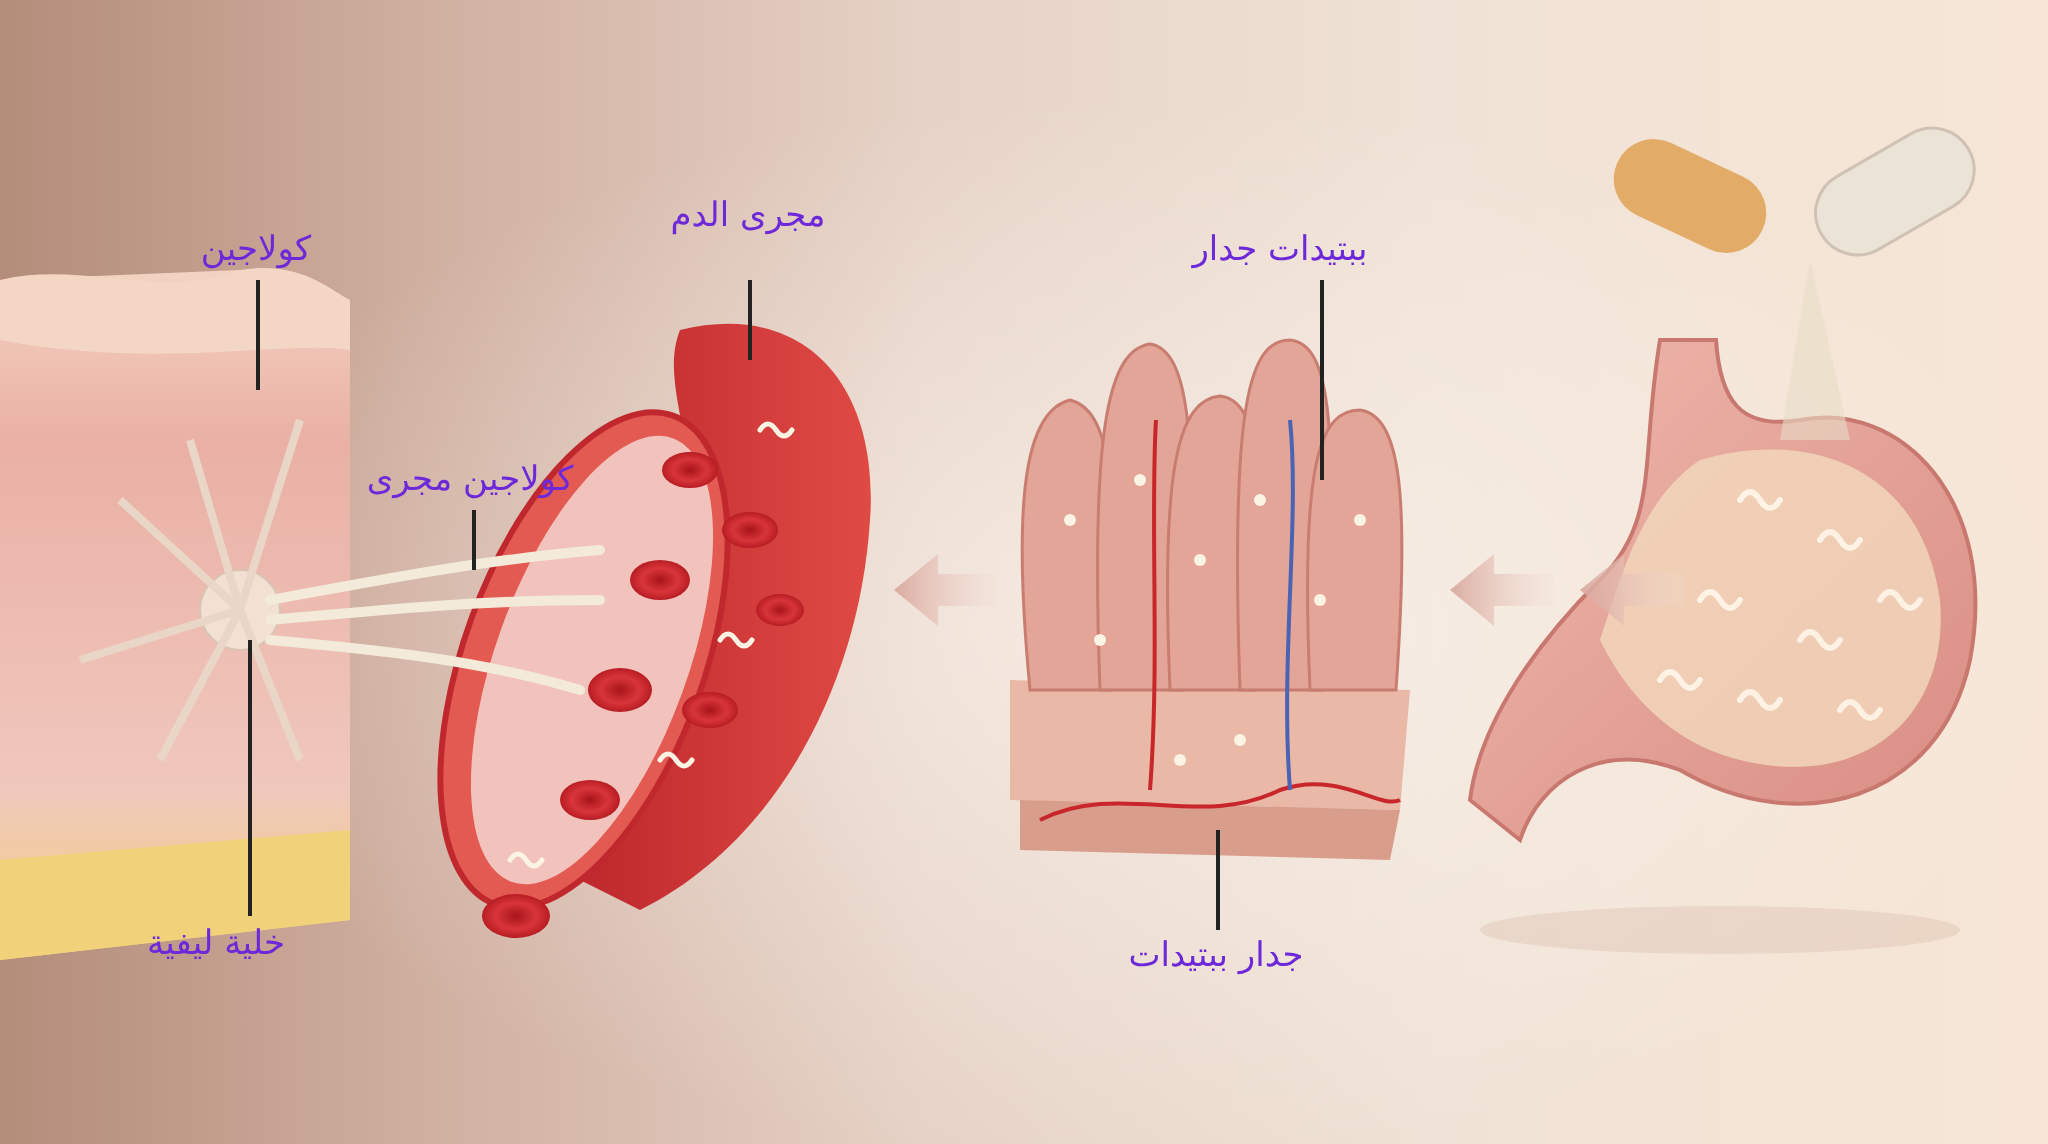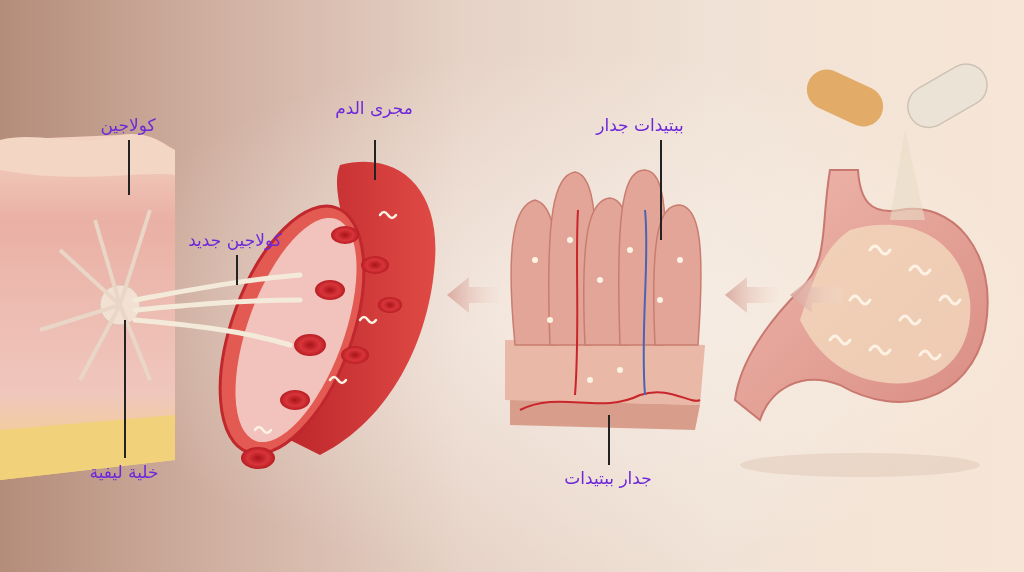--- a/index.html
+++ b/index.html
@@ -147,26 +147,26 @@
       <path d="M135 300 C 190 290, 240 280, 300 275"></path>
       <path d="M135 310 C 190 305, 240 300, 300 300"></path>
       <path d="M135 320 C 190 325, 240 330, 290 345"></path>
     </g>
   </g>
 </svg>
 
 <div class="label" style="left:128px; top:115px;">كولاجين</div>
 <div class="leader" style="left:128px; top:140px; height:55px;"></div>
 
-<div class="label" style="left:235px; top:230px;">كولاجين جديد</div>
+<div class="label" style="left:235px; top:230px;">كولاجين مجرى</div>
 <div class="leader" style="left:236px; top:255px; height:30px;"></div>
 
 <div class="label" style="left:374px; top:98px;">مجرى الدم</div>
 <div class="leader" style="left:374px; top:140px; height:40px;"></div>
 
 <div class="label" style="left:640px; top:115px;">ببتيدات جدار</div>
 <div class="leader" style="left:660px; top:140px; height:100px;"></div>
 
 <div class="label" style="left:608px; top:468px;">جدار ببتيدات</div>
 <div class="leader" style="left:608px; top:415px; height:50px;"></div>
 
-<div class="label" style="left:124px; top:462px;text-align:right;">خلية ليفية</div>
+<div class="label" style="left:108px; top:462px;text-align:right;">خلية ليفية</div>
 <div class="leader" style="left:124px; top:320px; height:138px;"></div>
 
 </body></html>

